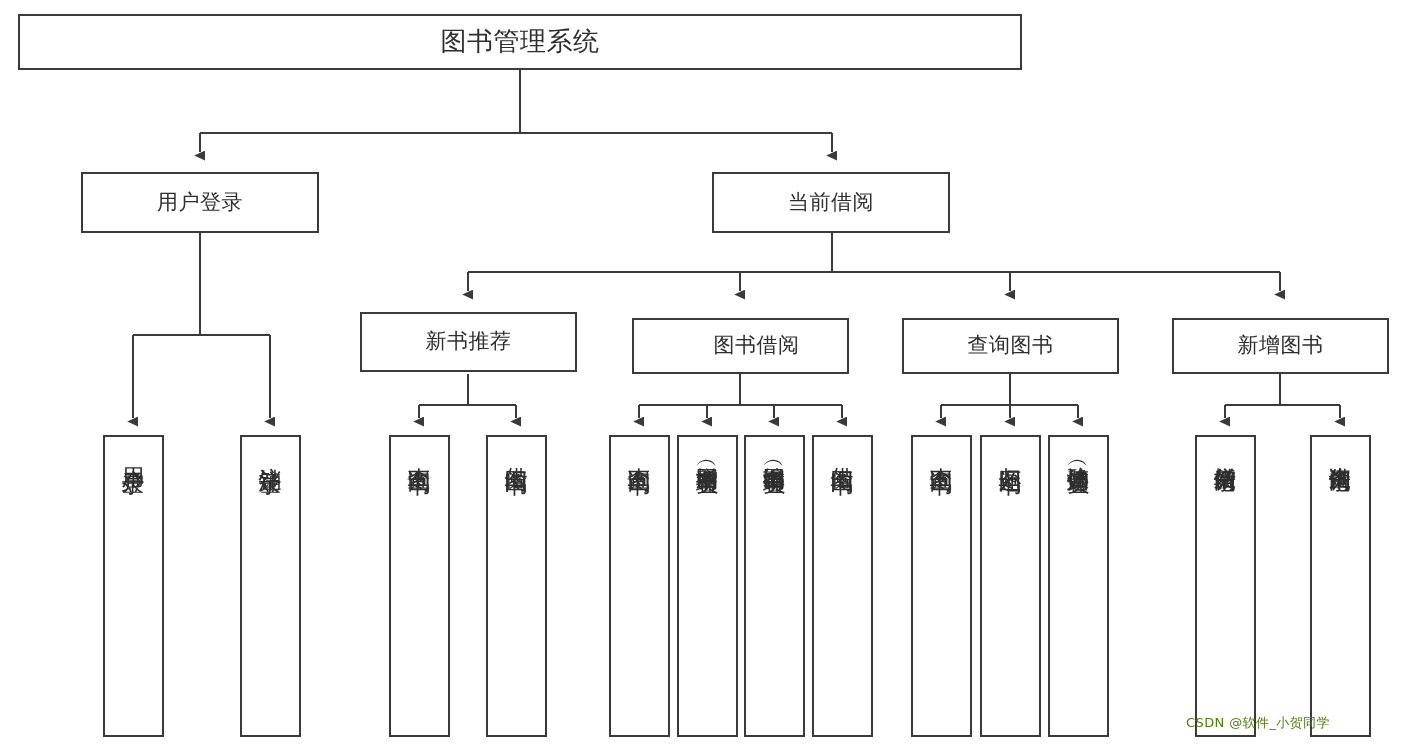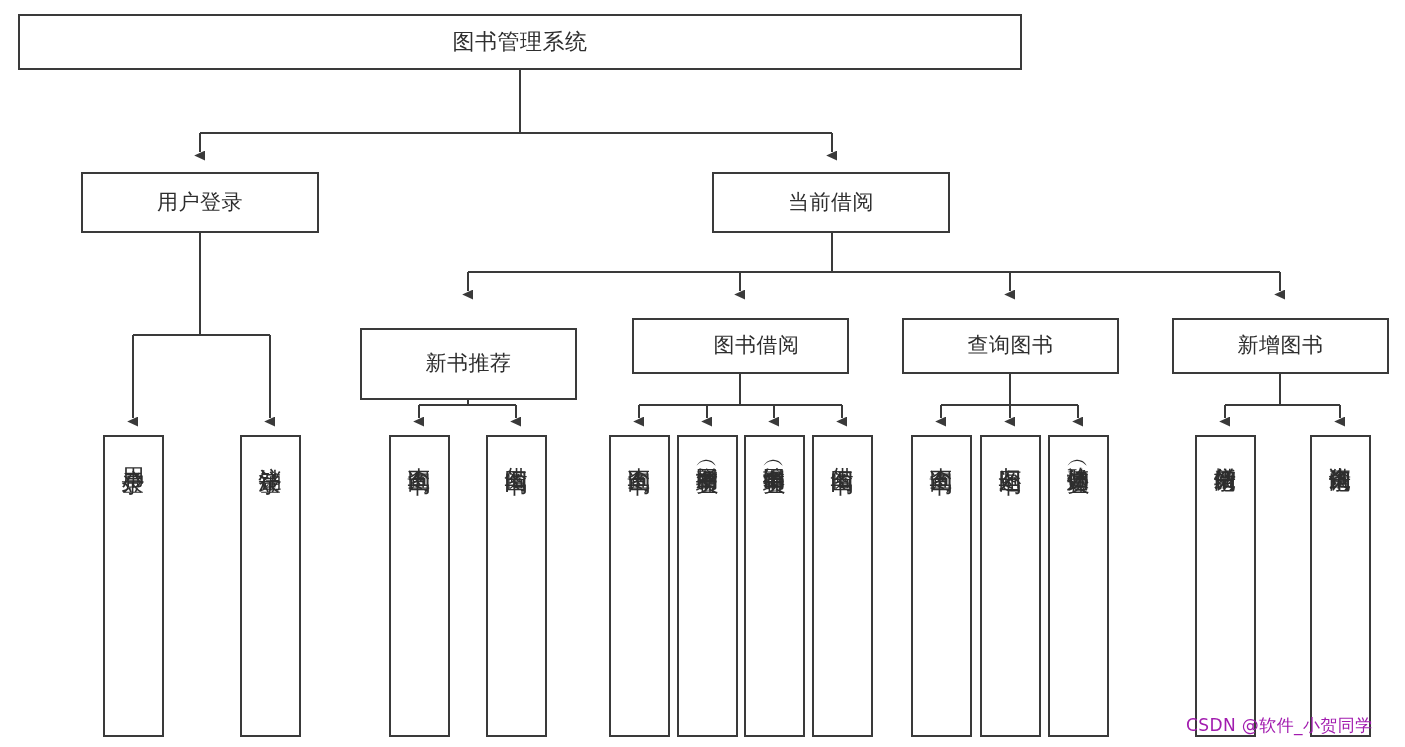--- a/index.html
+++ b/index.html
@@ -39,21 +39,21 @@
     text-align: center;
     line-height: 1.22;
     white-space: nowrap;
     letter-spacing: 0.5px;
   }
   
   .node.horiz .label {
     font-size: 21px;
   }
   .node.root .label {
-    font-size: 22px;
+    font-size: 26px;
   }
   
   .node.vert {
     align-items: flex-start;
     justify-content: center;
     padding-top: 12px;
   }
   .node.vert .label {
     writing-mode: vertical-rl;
     text-orientation: upright;
@@ -63,22 +63,22 @@
     white-space: nowrap;
   }
   .node.vert.tall .label {
     font-size: 22px;
     letter-spacing: 1px;
   }
   .watermark {
     position: absolute;
     left: 1186px;
     top: 714px;
-    font-size: 17px;
-    color: #a21caf;
+    font-size: 13px;
+    color: #4d7c0f;
     font-family: "DejaVu Sans", "Liberation Sans", sans-serif;
     white-space: nowrap;
     letter-spacing: 0.4px;
   }
 </style>
 </head>
 <body>
 
 <div id="canvas">
 
@@ -136,21 +136,21 @@
     <span class="label">图书管理系统</span>
   </div>
 
   <div class="node horiz" style="left:81px; top:172px; width:238px; height:61px;">
     <span class="label">用户登录</span>
   </div>
   <div class="node horiz" style="left:712px; top:172px; width:238px; height:61px;">
     <span class="label">当前借阅</span>
   </div>
 
-  <div class="node horiz" style="left:360px; top:328px; width:217px; height:72px;">
+  <div class="node horiz" style="left:360px; top:312px; width:217px; height:60px;">
     <span class="label">新书推荐</span>
   </div>
   <div class="node horiz" style="left:632px; top:318px; width:217px; height:56px;padding-left:32px;">
     <span class="label">图书借阅</span>
   </div>
   <div class="node horiz" style="left:902px; top:318px; width:217px; height:56px;">
     <span class="label">查询图书</span>
   </div>
   <div class="node horiz" style="left:1172px; top:318px; width:217px; height:56px;">
     <span class="label">新增图书</span>

